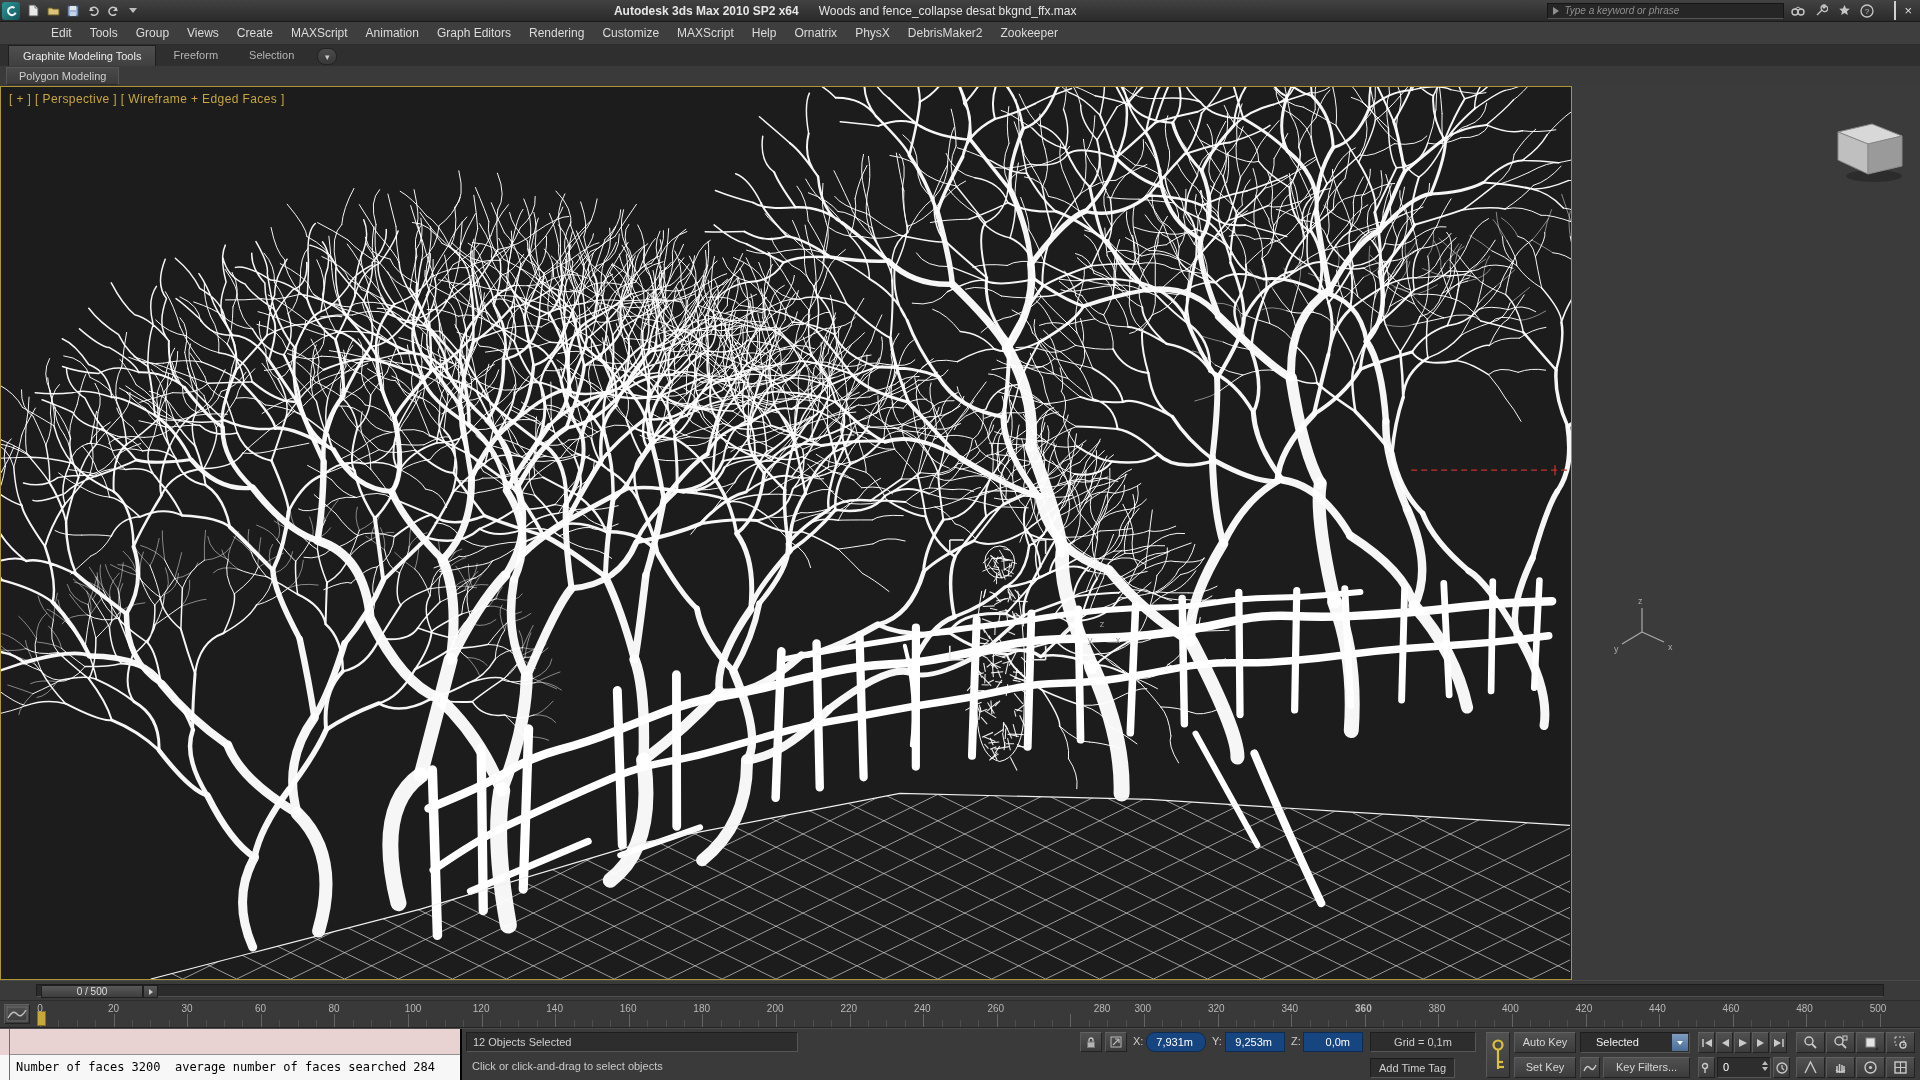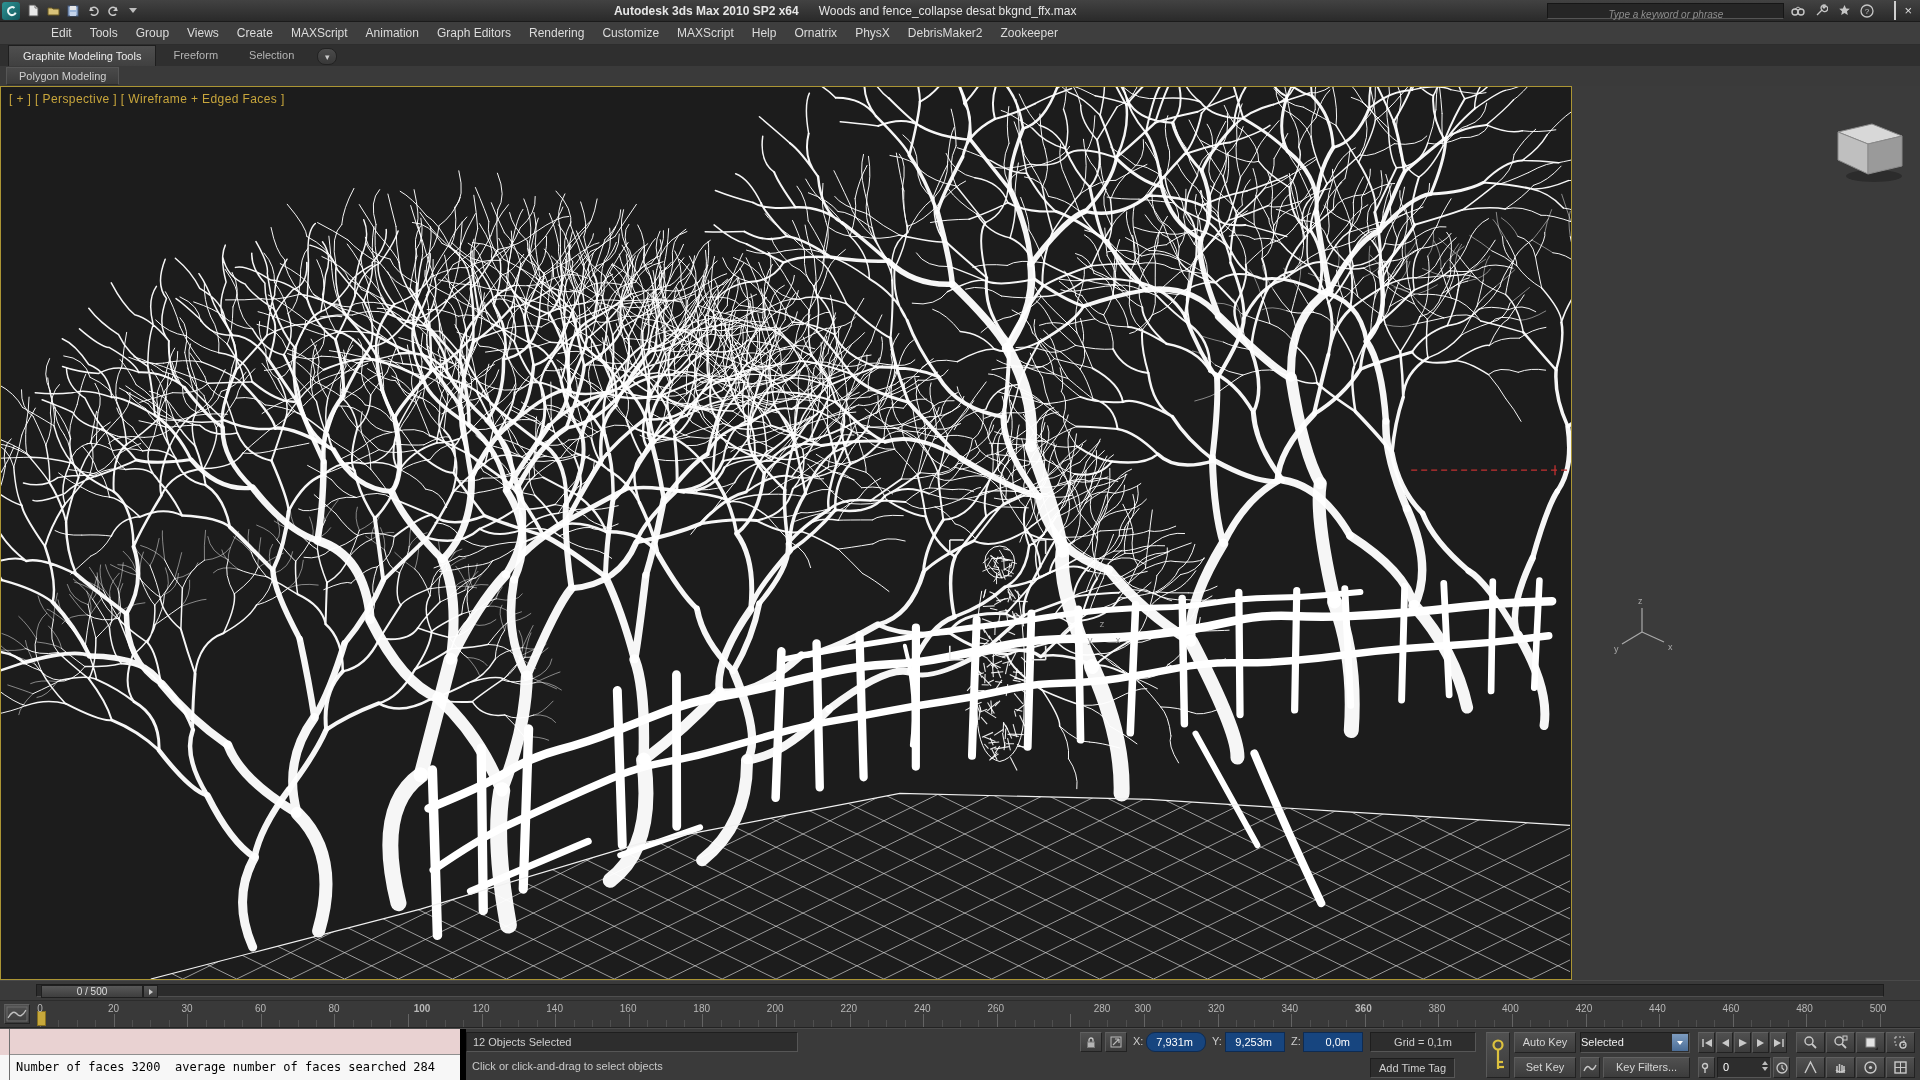--- a/index.html
+++ b/index.html
@@ -11,21 +11,21 @@
     background:linear-gradient(#424242,#2a2a2a);border-bottom:1px solid #1b1b1b;
     display:flex;align-items:center;box-sizing:border-box;}
   .applogo{width:18px;height:18px;margin:0 3px 0 2px;border-radius:3px;
     background:linear-gradient(135deg,#2e9494,#11565c);display:flex;align-items:center;justify-content:center;}
   .qat{display:flex;align-items:center;}
   .tbtn{width:20px;height:18px;display:flex;align-items:center;justify-content:center;color:#c9c9c9;}
   .title-center{flex:1;display:flex;justify-content:center;gap:20px;font-size:12px;color:#e6e6e6;white-space:nowrap;}
   .title-app{font-weight:bold;}
   .infocenter{display:flex;align-items:center;gap:5px;padding-right:4px;}
   .searchbox{width:225px;height:14px;background:#262626;border:1px solid #161616;border-bottom-color:#555;
-    color:#8f8f8f;font-size:10px;font-style:italic;display:flex;align-items:center;padding:0 5px;gap:5px;flex-direction:column;}
+    color:#8f8f8f;font-size:10px;font-style:italic;display:flex;align-items:center;padding:0 5px;gap:5px;}
   .icbtn{width:18px;height:18px;display:flex;align-items:center;justify-content:center;color:#c6c6c6;font-size:11px;}
   .winbtns{display:flex;gap:8px;align-items:center;padding:0 8px 0 6px;}
   .winmin{width:9px;height:2px;background:#cfcfcf;margin-top:6px;}
   .winmax{width:9px;height:8px;border:1px solid #cfcfcf;}
   .winclose{color:#dedede;font-size:13px;line-height:10px;}
 
   
   .menubar{position:absolute;top:22px;left:0;width:1920px;height:23px;background:#3e3e3e;
     border-bottom:1px solid #2d2d2d;display:flex;align-items:center;padding-left:42px;box-sizing:border-box;}
   .menu-item{color:#dcdcdc;font-size:12px;padding:0 9px;line-height:22px;cursor:default;}
@@ -67,21 +67,21 @@
   .ruler{position:absolute;left:36px;top:0;width:1848px;height:26px;
     background-image:
       repeating-linear-gradient(90deg,#646464 0,#646464 1px,transparent 1px,transparent 73.6px),
       repeating-linear-gradient(90deg,#4f4f4f 0,#4f4f4f 1px,transparent 1px,transparent 18.4px);
     background-size:100% 13px,100% 7px;background-position:4px bottom,4px bottom;background-repeat:repeat-x,repeat-x;}
   .rlabel{position:absolute;top:2px;transform:translateX(-50%);font-size:10px;color:#b8b8b8;}
   .framemarker{position:absolute;left:1px;bottom:1px;width:7px;height:13px;background:#c7a83b;border:1px solid #877020;}
 
   
   .statusbar{position:absolute;left:0;top:1028px;width:1920px;height:52px;background:#3a3a3a;border-top:1px solid #4c4c4c;box-sizing:border-box;}
-  .listener{position:absolute;left:0;top:0;width:460px;height:51px;border-right:6px solid #000000;display:flex;}
+  .listener{position:absolute;left:0;top:0;width:460px;height:51px;border-right:2px solid #000000;display:flex;}
   .gutter{width:9px;border-right:1px solid #6f6f6f;display:flex;flex-direction:column;}
   .g1{flex:1;background:#e9d2d2;}
   .g2{flex:1;background:#f7f7f7;}
   .lines{flex:1;display:flex;flex-direction:column;}
   .lline1{flex:1;background:#e9d2d2;border-bottom:1px solid #8f8f8f;}
   .lline2{flex:1;background:#f7f7f7;color:#000;font-family:"DejaVu Sans Mono",monospace;font-size:12px;
     line-height:24px;padding-left:6px;white-space:pre;overflow:hidden;}
   .sunken{background:#2d2d2d;border:1px solid #1e1e1e;border-bottom-color:#565656;border-right-color:#565656;
     color:#cfcfcf;box-sizing:border-box;}
   .raised{background:linear-gradient(#505050,#3c3c3c);border:1px solid #222;border-top-color:#616161;
@@ -585,21 +585,21 @@
         <rect x="2" y="2" width="20" height="14" fill="none" stroke="#6c6c6c"></rect>
       </svg>
     </div>
     <div class="ruler" id="ruler">
       <div class="framemarker"></div>
     <span class="rlabel" style="left: 4px;">0</span>
         <span class="rlabel" style="left: 77.52px;">20</span>
         <span class="rlabel" style="left: 151.04px;">30</span>
         <span class="rlabel" style="left: 224.56px;">60</span>
         <span class="rlabel" style="left: 298.08px;">80</span>
-        <span class="rlabel" style="left: 386px; font-weight: bold;">100</span>
+        <span class="rlabel" style="left: 377px;">100</span>
         <span class="rlabel" style="left: 445.12px;">120</span>
         <span class="rlabel" style="left: 518.64px;">140</span>
         <span class="rlabel" style="left: 592.16px;">160</span>
         <span class="rlabel" style="left: 665.68px;">180</span>
         <span class="rlabel" style="left: 739.2px;">200</span>
         <span class="rlabel" style="left: 812.72px;">220</span>
         <span class="rlabel" style="left: 886.24px;">240</span>
         <span class="rlabel" style="left: 959.76px;">260</span>
         <span class="rlabel" style="left: 1054px; margin-left: 12px;">280</span>
         <span class="rlabel" style="left: 1106.8px;">300</span>
@@ -660,21 +660,21 @@
         <circle cx="7" cy="7" r="4.5" fill="none" stroke="#dcc13e" stroke-width="2.2"></circle>
         <line x1="7" y1="11" x2="7" y2="31" stroke="#dcc13e" stroke-width="2.2"></line>
         <line x1="7" y1="24" x2="12" y2="24" stroke="#dcc13e" stroke-width="2.2"></line>
         <line x1="7" y1="29" x2="13" y2="29" stroke="#dcc13e" stroke-width="2.2"></line>
       </svg>
     </div>
 
     <div class="sb raised" style="left:1514px;top:3px;width:62px;height:21px;line-height:19px;text-align:center;">Auto Key</div>
     <div class="sb raised" style="left:1514px;top:28px;width:62px;height:21px;line-height:19px;text-align:center;">Set Key</div>
 
-    <div class="sb sunken" style="left:1580px;top:3px;width:110px;height:21px;line-height:19px;padding-left:0;color:#f0f0f0;">
+    <div class="sb sunken" style="left:1580px;top:3px;width:110px;height:21px;line-height:19px;padding-left:15px;color:#f0f0f0;">
       <span>Selected</span>
       <span class="combo-arrow">
           <i></i>
         </span>
     </div>
     <div class="sb raised" style="left:1580px;top:28px;width:20px;height:21px;display:flex;align-items:center;justify-content:center;">
       <svg width="14" height="10" viewBox="0 0 14 10">
         <path d="M1 8q3-7 6-3t6-3" fill="none" stroke="#c9c9c9" stroke-width="1.4"></path>
       </svg>
     </div>

